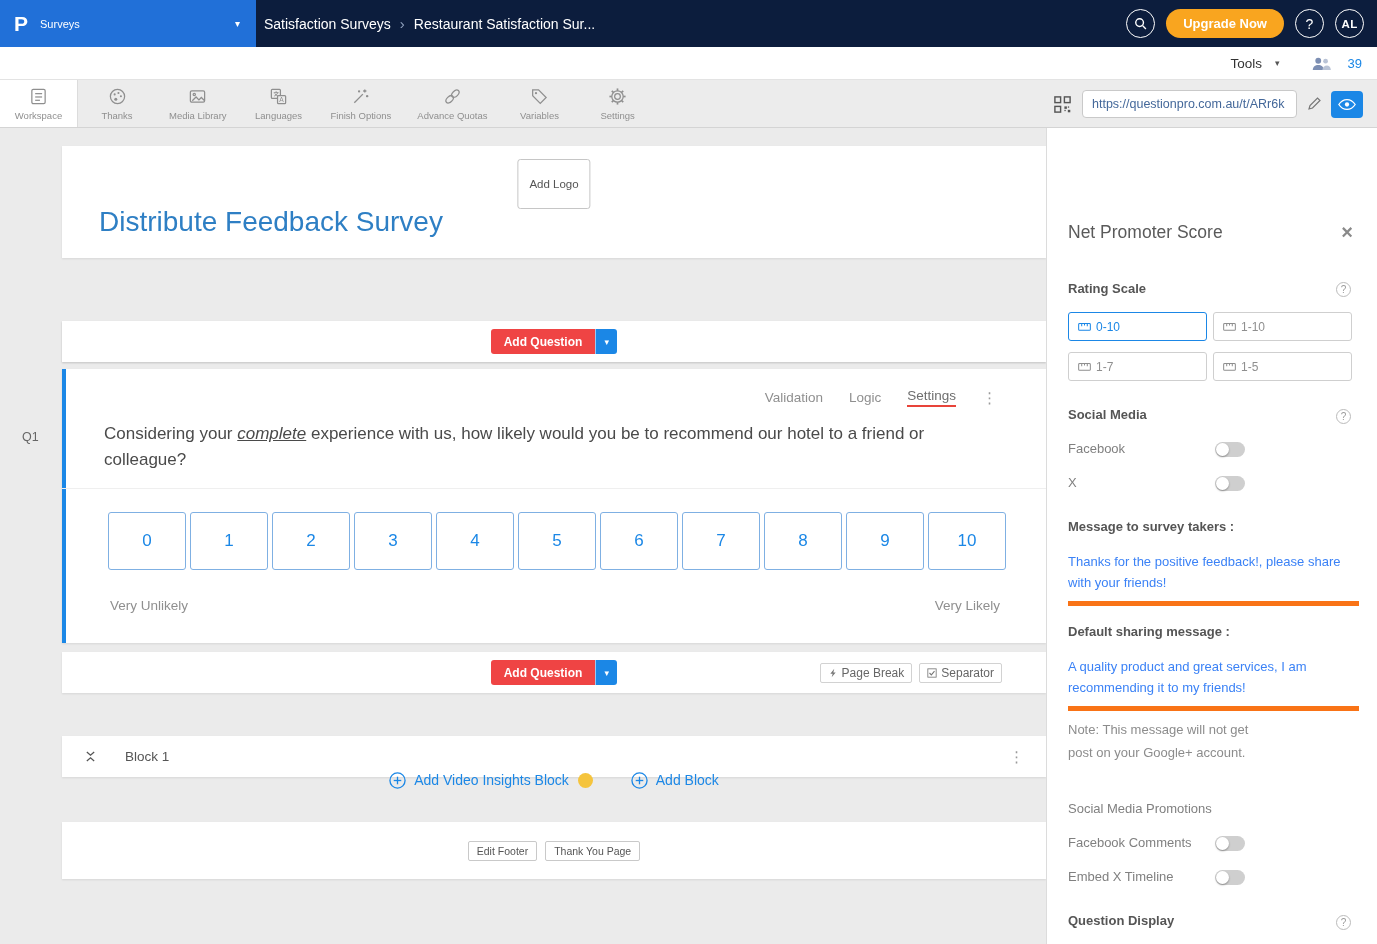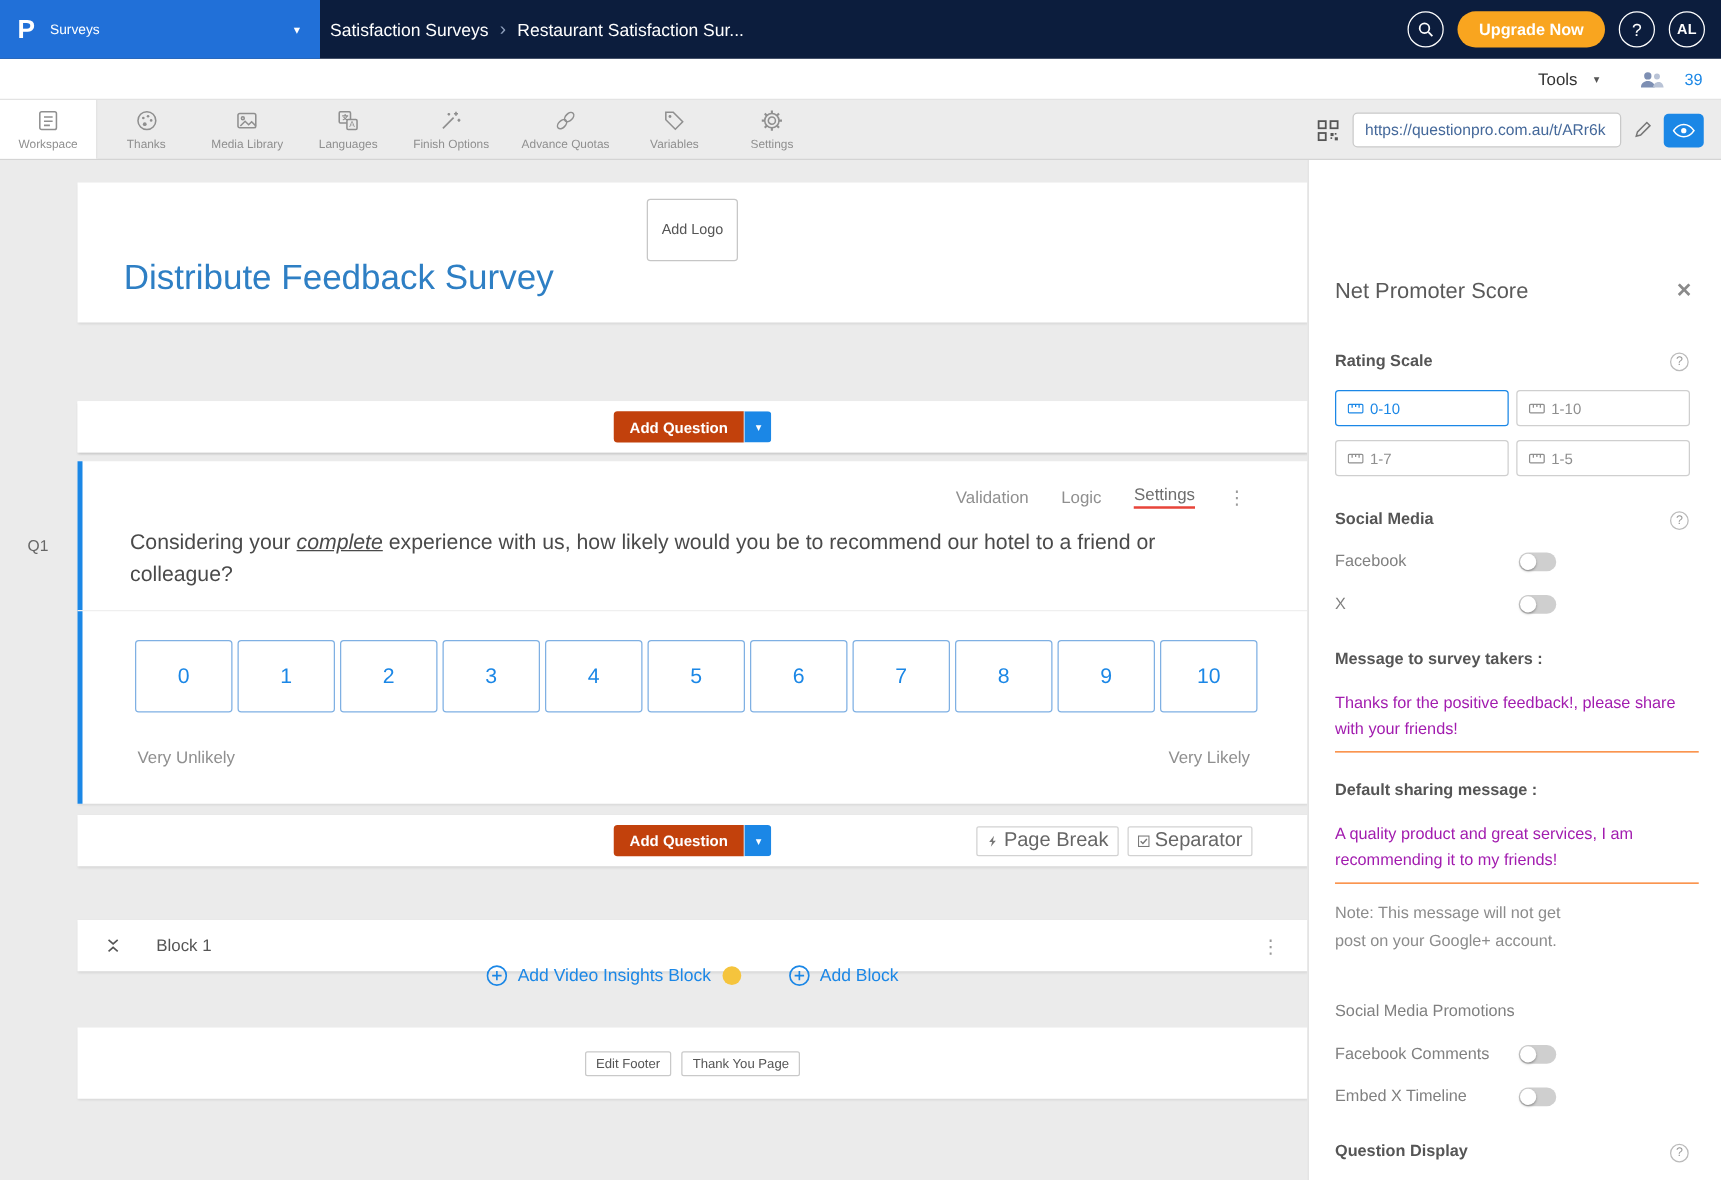--- a/index.html
+++ b/index.html
@@ -56,24 +56,24 @@
   .block-bar.ftr{top:566px;}
   .collapse-icon{margin-left:23px;cursor:pointer;display:flex;}
   .block-label{margin-left:29px;font-size:13.5px;color:#555;}
   .kebab{color:#9a9a9a;font-size:15px;cursor:pointer;}
   .block-bar .kebab{margin-left:auto;margin-right:22px;}
 
   .aq-strip{height:41px;display:flex;align-items:center;justify-content:center;}
   .aq-strip.first{top:193px;}
   .aq-strip.second{top:524px;}
   .aq-btn{display:flex;height:25px;cursor:pointer;}
-  .aq-main{background:#c2410c;color:#fff;font-size:12px;font-weight:bold;display:flex;align-items:center;padding:0 13px;border-radius:3px 0 0 3px;}
+  .aq-main{background:#ef4444;color:#fff;font-size:12px;font-weight:bold;display:flex;align-items:center;padding:0 13px;border-radius:3px 0 0 3px;}
   .aq-caret{background:#1b87e6;color:#fff;width:22px;display:flex;align-items:center;justify-content:center;border-left:1px solid rgba(255,255,255,.55);border-radius:0 3px 3px 0;font-size:9px;}
   .strip-right{position:absolute;right:44px;top:50%;transform:translateY(-50%);display:flex;gap:7px;}
-  .mini-btn{display:flex;align-items:center;gap:4px;background:#fff;border:1px solid #d2d2d2;border-radius:2px;padding:2px 7px;font-size:16px;color:#666;cursor:pointer;font-family:inherit;}
+  .mini-btn{display:flex;align-items:center;gap:4px;background:#fff;border:1px solid #d2d2d2;border-radius:2px;padding:2px 7px;font-size:12px;color:#666;cursor:pointer;font-family:inherit;}
 
   .question-card{top:241px;height:274px;}
   .question-card::before{content:"";position:absolute;left:0;top:0;width:4px;height:100%;background:#1b87e6;}
   .q-number{position:absolute;left:22px;top:302px;font-size:12.5px;color:#666;}
   .q-tabs{position:absolute;top:19px;right:49px;display:flex;align-items:center;gap:26px;font-size:13.5px;color:#8f8f8f;}
   .q-tab{cursor:pointer;}
   .q-tab.active{color:#6e6e6e;border-bottom:2px solid #e8443a;padding-bottom:2px;}
   .q-text{position:absolute;top:52px;left:42px;right:46px;font-size:17px;color:#4a4a4a;line-height:26px;}
   .q-text .em{font-style:italic;text-decoration:underline;}
   .q-divider{position:absolute;top:119px;left:0;right:0;border-top:1px solid #efefef;}
@@ -92,21 +92,21 @@
   .sidebar{position:absolute;top:128px;left:1046px;right:0;bottom:0;background:#fff;border-left:1px solid #dcdcdc;}
   .sb-title{position:absolute;top:94px;left:21px;font-size:17.5px;color:#5a5a5a;}
   .sb-close{position:absolute;top:94px;right:24px;font-size:20px;color:#8a8a8a;font-weight:bold;cursor:pointer;line-height:1;}
   .sb-bold{position:absolute;left:21px;font-size:13px;font-weight:bold;color:#555;}
   .sb-plain{position:absolute;left:21px;font-size:13px;color:#808080;}
   .help-circle{position:absolute;right:26px;width:15px;height:15px;border:1px solid #bbb;border-radius:50%;display:flex;align-items:center;justify-content:center;font-size:10px;color:#9a9a9a;cursor:pointer;}
   .scale-opt{position:absolute;width:139px;height:29px;border:1px solid #cfcfcf;border-radius:3px;background:#fff;display:flex;align-items:center;gap:5px;padding-left:9px;font-size:12px;color:#8f8f8f;cursor:pointer;}
   .scale-opt.selected{border-color:#1b87e6;color:#1b87e6;}
   .toggle{position:absolute;left:168px;width:30px;height:15px;border-radius:8px;background:#cfcfcf;cursor:pointer;}
   .toggle .knob{position:absolute;left:1px;top:1px;width:13px;height:13px;border-radius:50%;background:#fff;box-shadow:0 1px 2px rgba(0,0,0,.35);}
-  .sb-field{position:absolute;left:21px;width:291px;font-size:13px;color:#a21caf;line-height:21px;border-bottom:1px solid #f97316;padding-bottom:8px;cursor:text;}
+  .sb-field{position:absolute;left:21px;width:291px;font-size:13px;color:#3b82f6;line-height:21px;border-bottom:5px solid #f97316;padding-bottom:8px;cursor:text;}
   .sb-note{position:absolute;left:21px;width:192px;font-size:13px;color:#8c8c8c;line-height:23px;}
 </style>
 </head>
 <body>
 
 <div class="topbar">
   <div class="logo-block">
     <span class="logo-mark">P</span>
     <span class="app-name">Surveys</span>
     <span class="logo-caret">▾</span>

